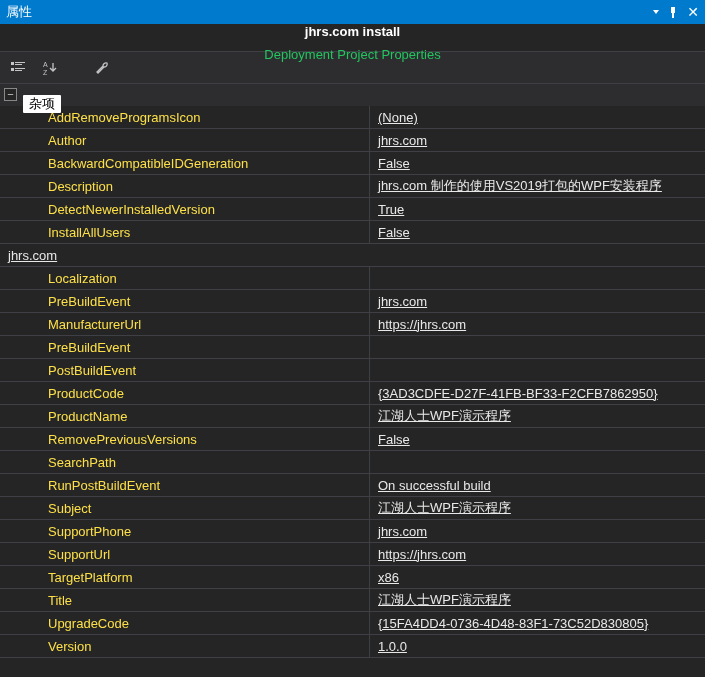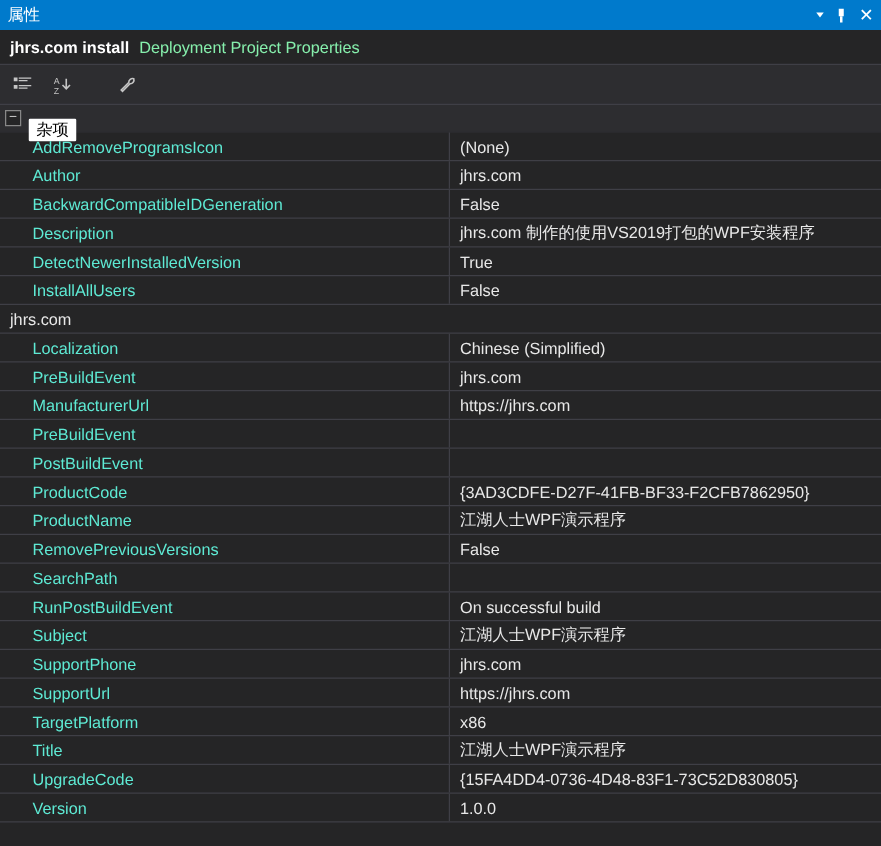--- a/index.html
+++ b/index.html
@@ -50,23 +50,24 @@
   }
   .close-x { font-size: 14px; line-height: 1; cursor: pointer; }
   .subheader {
     background: #252526;
     height: 28px;
     display: flex;
     align-items: center;
     padding: 0 8px;
     border-bottom: 1px solid #3f3f46;
     gap: 8px;
+    flex-direction: column;
   }
   .subheader .obj { font-weight: bold; color: #fff; }
-  .subheader .type { color: #86efac; }
+  .subheader .type { color: #22c55e; }
   .toolbar {
     background: #2d2d30;
     height: 32px;
     display: flex;
     align-items: center;
     padding: 0 6px;
     gap: 8px;
     border-bottom: 1px solid #3f3f46;
   }
   .tool-btn {
@@ -109,38 +110,40 @@
     margin-top: 19px;
   }
   .prop-row {
     display: flex;
     height: 23px;
     align-items: center;
     border-bottom: 1px solid #3f3f46;
   }
   .prop-name {
     flex: 0 0 360px;
-    padding-left: 26px;
-    color: #5eead4;
+    padding-left: 38px;
+    color: #fde047;
     white-space: nowrap;
     overflow: hidden;
     border-right: 1px solid #3f3f46;
     height: 100%;
     display: flex;
     align-items: center;
+    margin-left: 10px;
   }
   .prop-val {
     flex: 1;
     padding-left: 8px;
     color: #e8e8e8;
     white-space: nowrap;
     overflow: hidden;
     height: 100%;
     display: flex;
     align-items: center;
+    text-decoration: underline;
   }
 </style>
 </head>
 <body>
 
 <div class="titlebar">
   <div class="titlebar-left">
     <span>属性</span>
   </div>
   <div class="titlebar-right">
@@ -209,21 +212,20 @@
       </div>
       <div class="prop-row">
         <div class="prop-name">InstallAllUsers</div>
         <div class="prop-val">False</div>
       </div>
       <div class="prop-row">
         <div class="prop-val">jhrs.com</div>
       </div>
       <div class="prop-row">
         <div class="prop-name">Localization</div>
-        <div class="prop-val">Chinese (Simplified)</div>
       </div>
       <div class="prop-row">
         <div class="prop-name">PreBuildEvent</div>
         <div class="prop-val">jhrs.com</div>
       </div>
       <div class="prop-row">
         <div class="prop-name">ManufacturerUrl</div>
         <div class="prop-val">https://jhrs.com</div>
       </div>
       <div class="prop-row">

